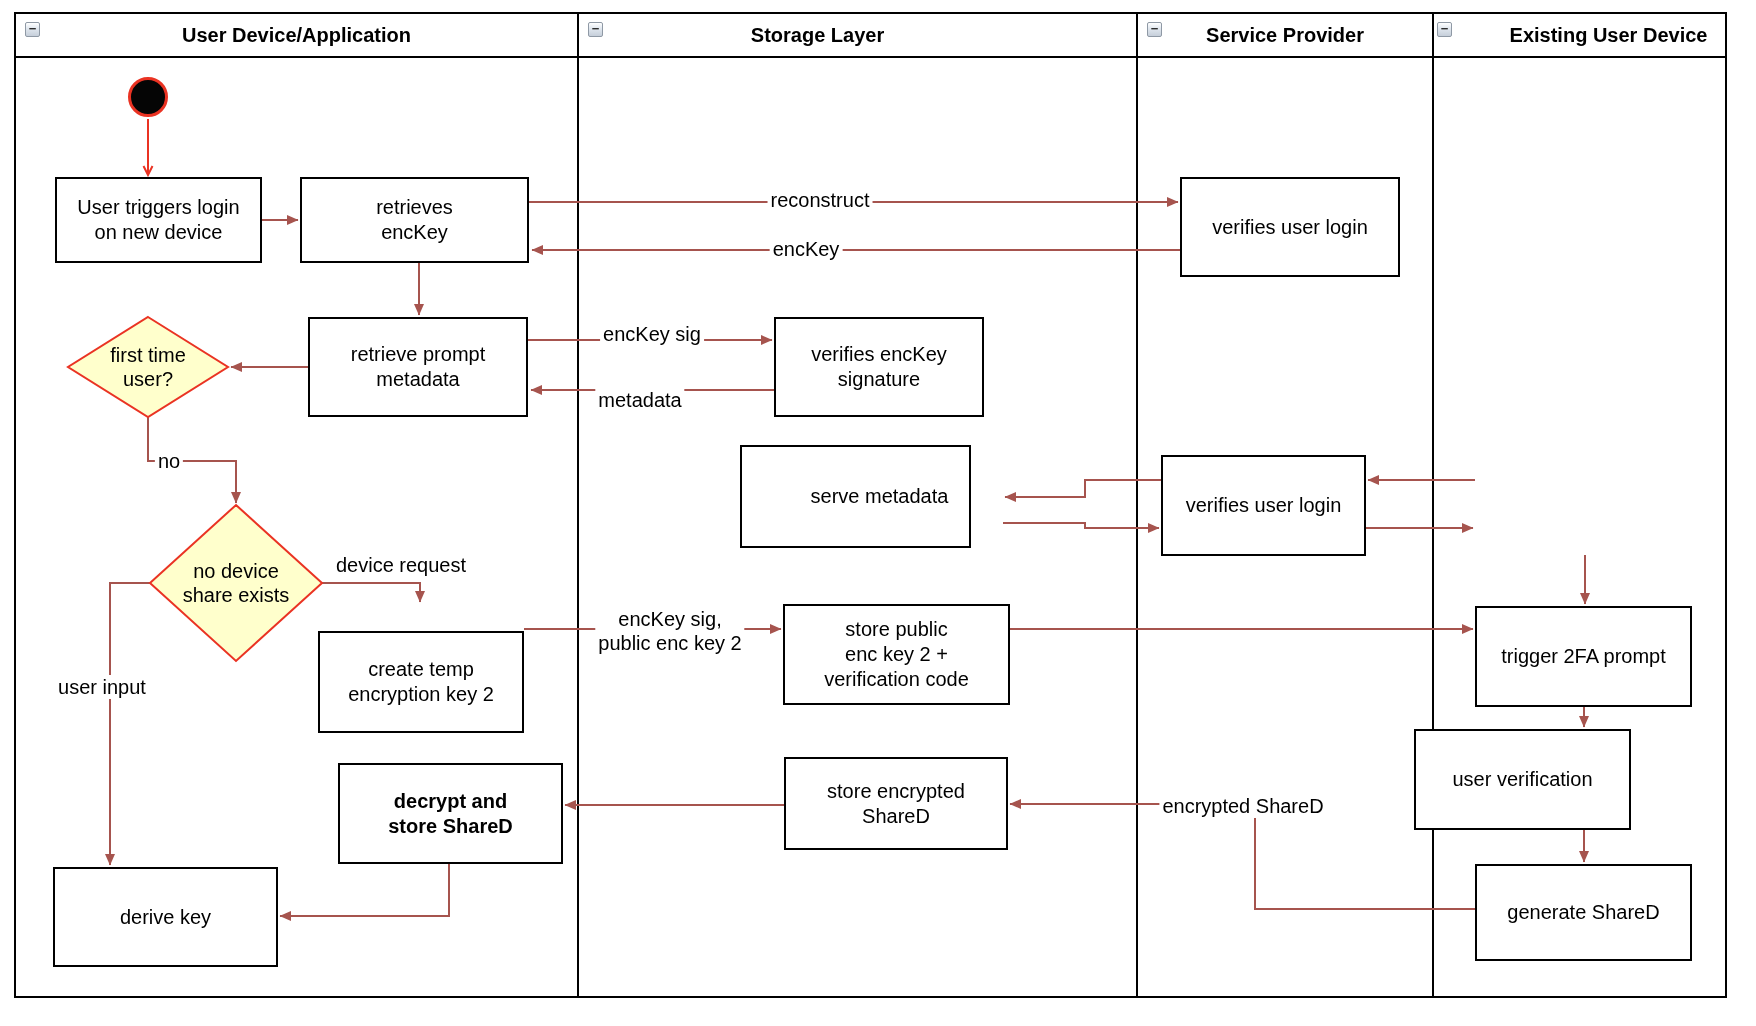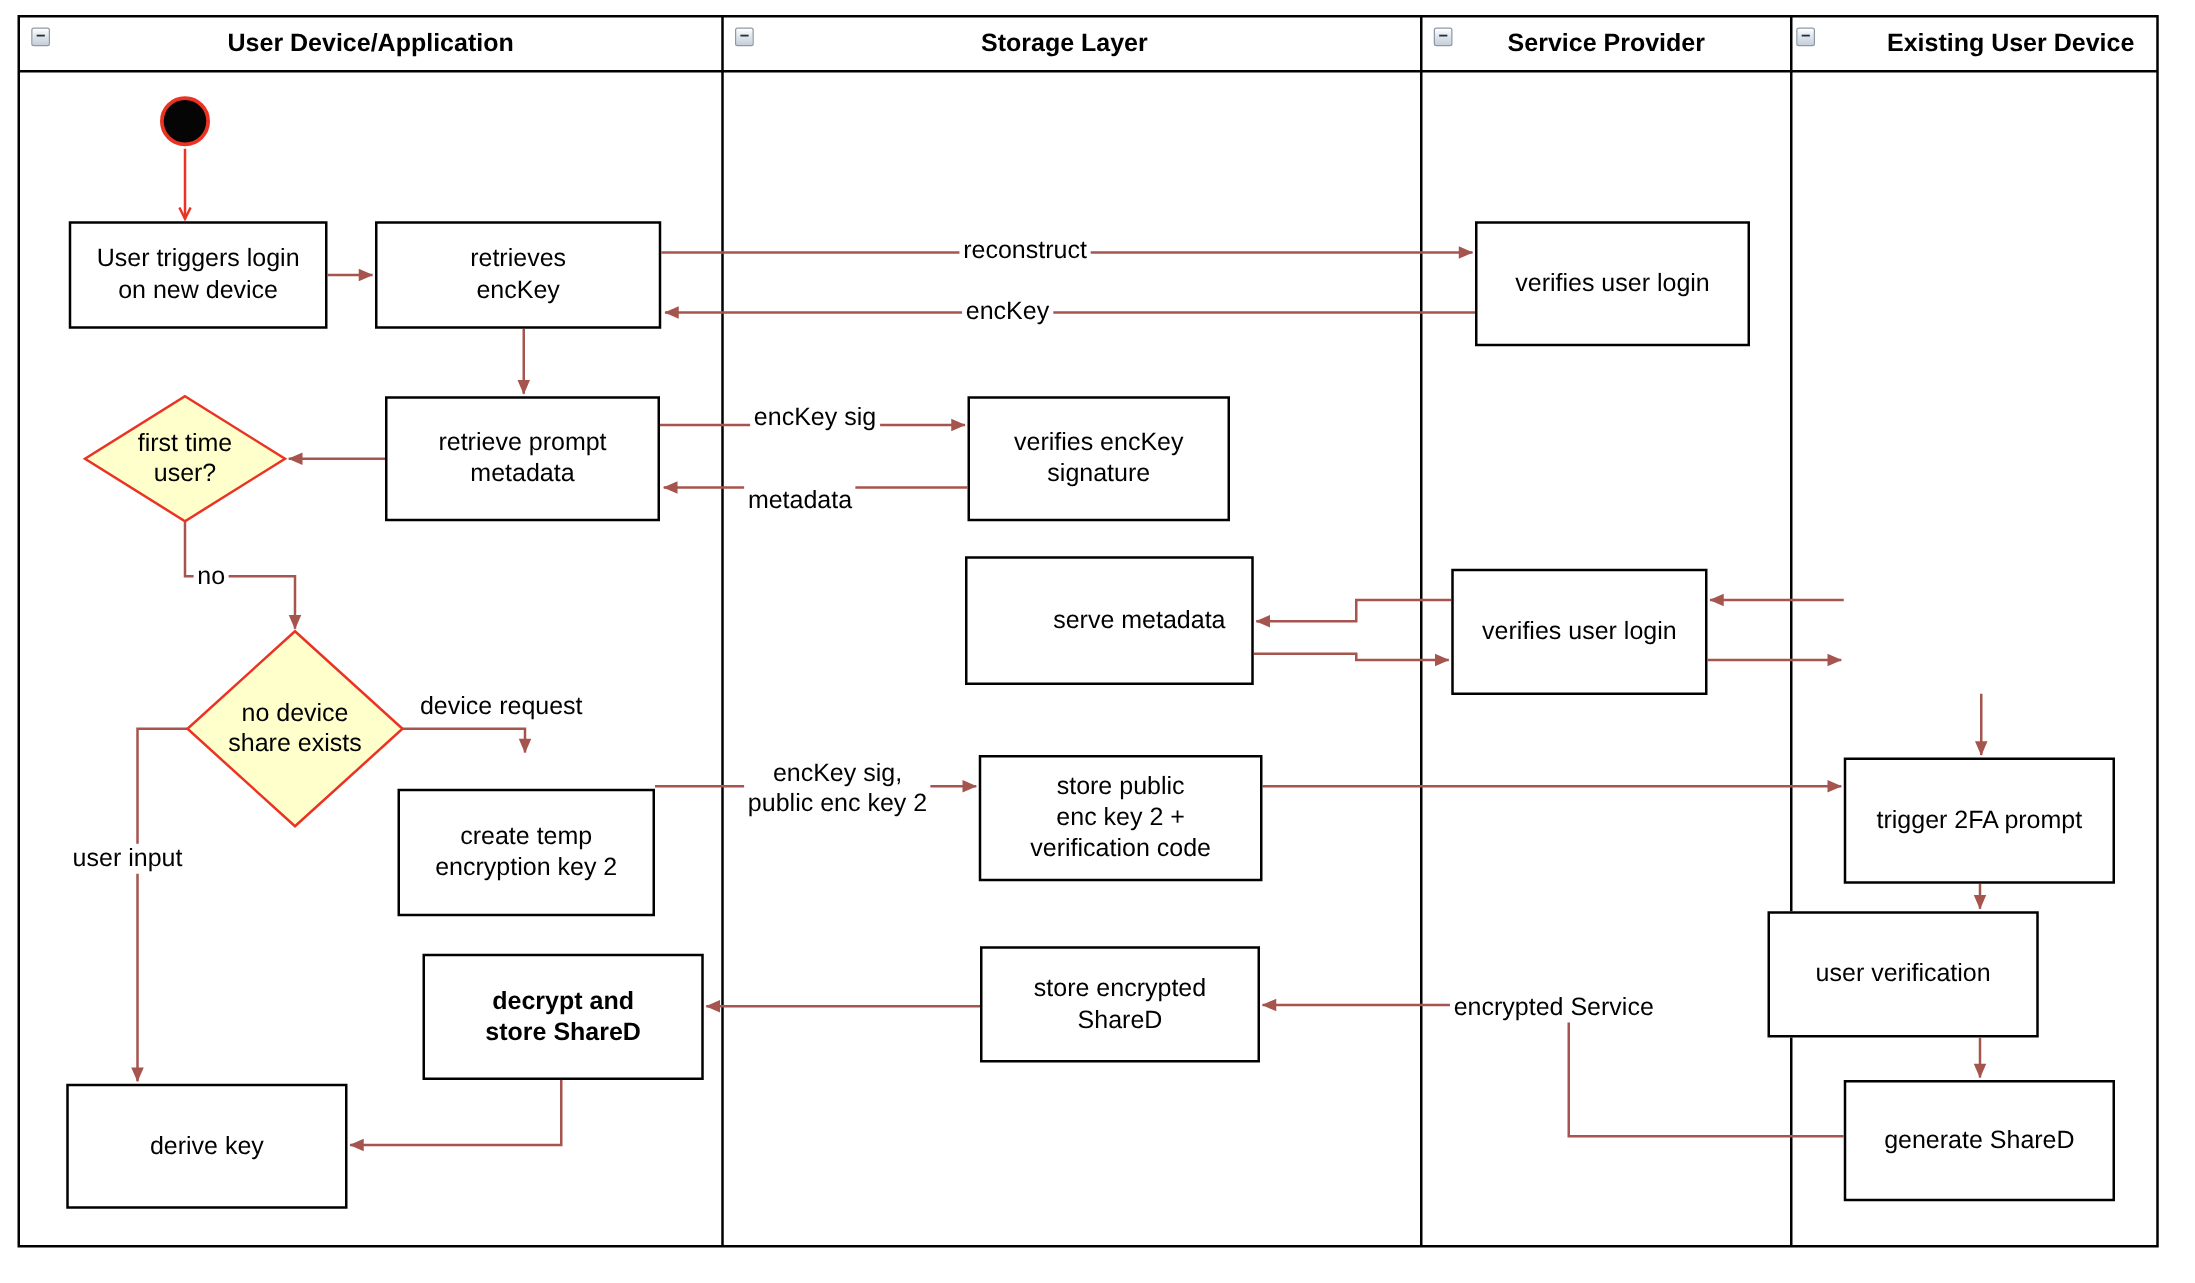--- a/index.html
+++ b/index.html
@@ -76,21 +76,21 @@
 
     <polygon class="decision" points="148,317 228,367 148,417 68,367"></polygon>
     <polygon class="decision" points="236,505 322,583 236,661 150,583"></polygon>
   </svg>
 
   <div class="startnode" style="left:128px;top:77px;"></div>
 
   <div class="hdr" style="left:15px;width:563px;">
       <span>User Device/Application</span>
     </div>
-  <div class="hdr" style="left:606px;width:491px;">
+  <div class="hdr" style="left:572px;width:491px;">
       <span>Storage Layer</span>
     </div>
   <div class="hdr" style="left:1137px;width:296px;">
       <span>Service Provider</span>
     </div>
   <div class="hdr" style="left:1433px;width:351px;">
       <span>Existing User Device</span>
     </div>
 
   <div class="cicon" style="left:25px;top:22px;">−</div>
@@ -101,21 +101,21 @@
   <div class="box" style="left:55px;top:177px;width:207px;height:86px;">User triggers login
 on new device</div>
   <div class="box" style="left:300px;top:177px;width:229px;height:86px;">retrieves
 encKey</div>
   <div class="box" style="left:308px;top:317px;width:220px;height:100px;">retrieve prompt
 metadata</div>
   <div class="box" style="left:318px;top:631px;width:206px;height:102px;">create temp
 encryption key 2</div>
   <div class="box" style="left:774px;top:317px;width:210px;height:100px;">verifies encKey
 signature</div>
-  <div class="box" style="left:772px;top:445px;width:231px;height:103px;padding-left:48px;">serve metadata</div>
+  <div class="box" style="left:740px;top:445px;width:231px;height:103px;padding-left:48px;">serve metadata</div>
   <div class="box" style="left:783px;top:604px;width:227px;height:101px;">store public
 enc key 2 +
 verification code</div>
   <div class="box" style="left:784px;top:757px;width:224px;height:93px;">store encrypted
 ShareD</div>
   <div class="box" style="left:338px;top:763px;width:225px;height:101px;font-weight:bold;">decrypt and
 store ShareD</div>
   <div class="box" style="left:53px;top:867px;width:225px;height:100px;">derive key</div>
   <div class="box" style="left:1180px;top:177px;width:220px;height:100px;">verifies user login</div>
   <div class="box" style="left:1161px;top:455px;width:205px;height:101px;">verifies user login</div>
@@ -130,15 +130,15 @@
 
   <div class="elabel" style="left:820px;top:200px;">reconstruct</div>
   <div class="elabel" style="left:806px;top:249px;">encKey</div>
   <div class="elabel" style="left:652px;top:334px;">encKey sig</div>
   <div class="elabel" style="left:640px;top:400px;">metadata</div>
   <div class="elabel" style="left:169px;top:461px;">no</div>
   <div class="elabel" style="left:401px;top:565px;">device request</div>
   <div class="elabel" style="left:102px;top:687px;">user input</div>
   <div class="elabel" style="left:670px;top:631px;">encKey sig,
 public enc key 2</div>
-  <div class="elabel" style="left:1243px;top:806px;">encrypted Service</div>
+  <div class="elabel" style="left:1243px;top:806px;">encrypted ShareD</div>
 
 </div>
 
 </body></html>

